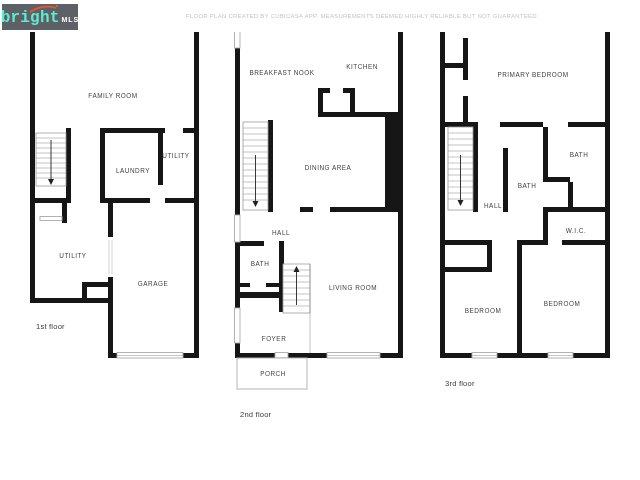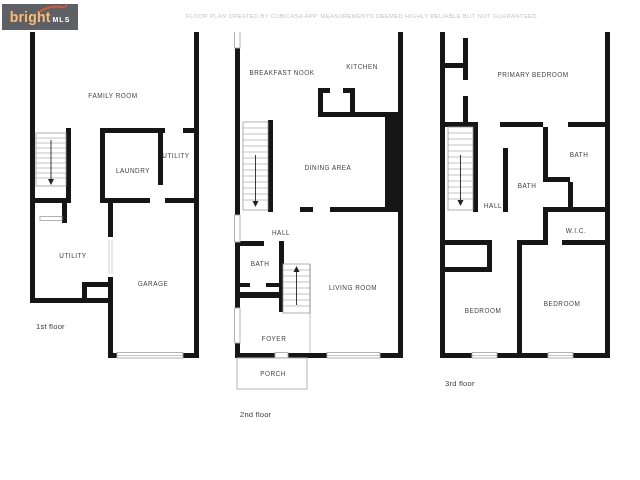--- a/index.html
+++ b/index.html
@@ -25,22 +25,22 @@
     font-family:"Liberation Sans",sans-serif;font-size:7.6px;fill:#3a3a3a;
     text-anchor:start;letter-spacing:0.2px;
   }
   #footer-bar{position:absolute;left:0;top:448;width:640px;height:32px;background:#ffffff;}
   #logo-box{
     position:absolute;left:2px;top:4px;width:76px;height:26px;background:#5d6165;
     display:flex;align-items:center;justify-content:center;
   }
   #logo-inner{position:relative;white-space:nowrap;}
   .logo-bright{
-    color:#fdba74;font-size:14px;font-weight:bold;letter-spacing:0.2px;
-    font-family:Liberation Sans, sans-serif;
+    color:#5eead4;font-size:16px;font-weight:bold;letter-spacing:0.2px;
+    font-family:Liberation Mono, monospace;
   }
   .logo-mls{
     color:#ffffff;font-size:7px;font-weight:bold;letter-spacing:1px;
     font-family:"Liberation Sans",sans-serif;margin-left:2px;
   }
   #logo-arc{position:absolute;left:27px;top:-4px;width:32px;height:10px;}
   #disclaimer{
     position:absolute;left:186px;top:13px;font-size:6px;color:#c6c6c6;
     letter-spacing:0.25px;font-family:"Liberation Sans",sans-serif;
   }

